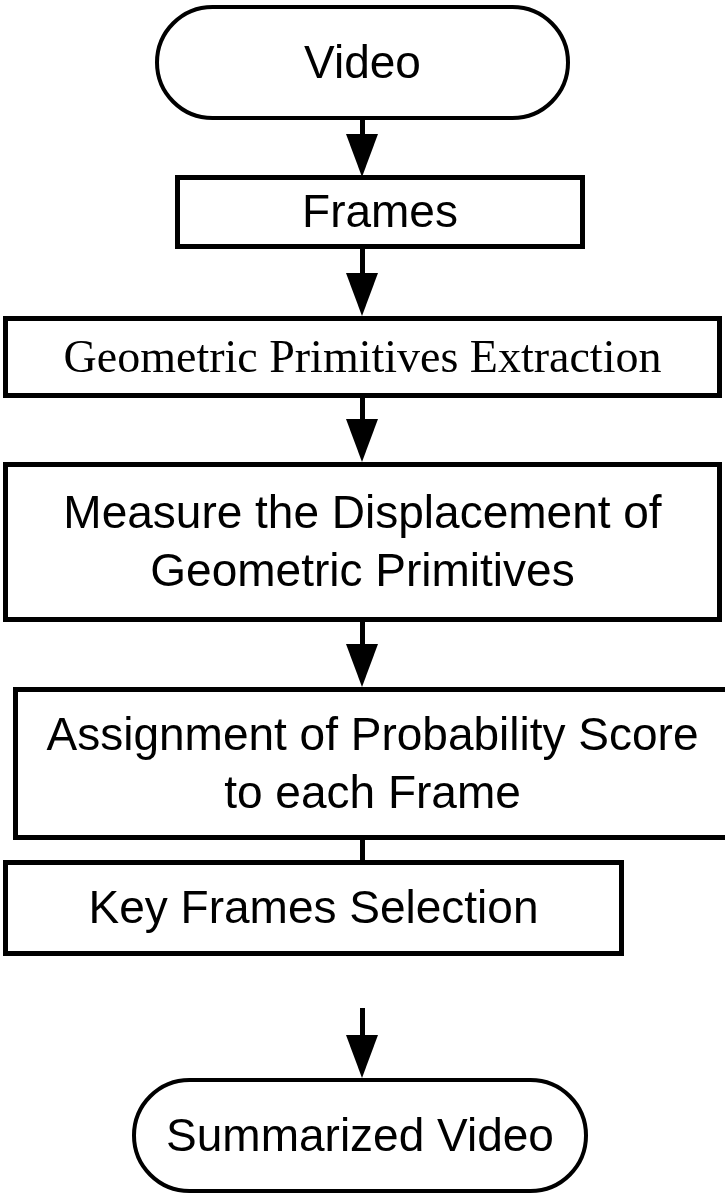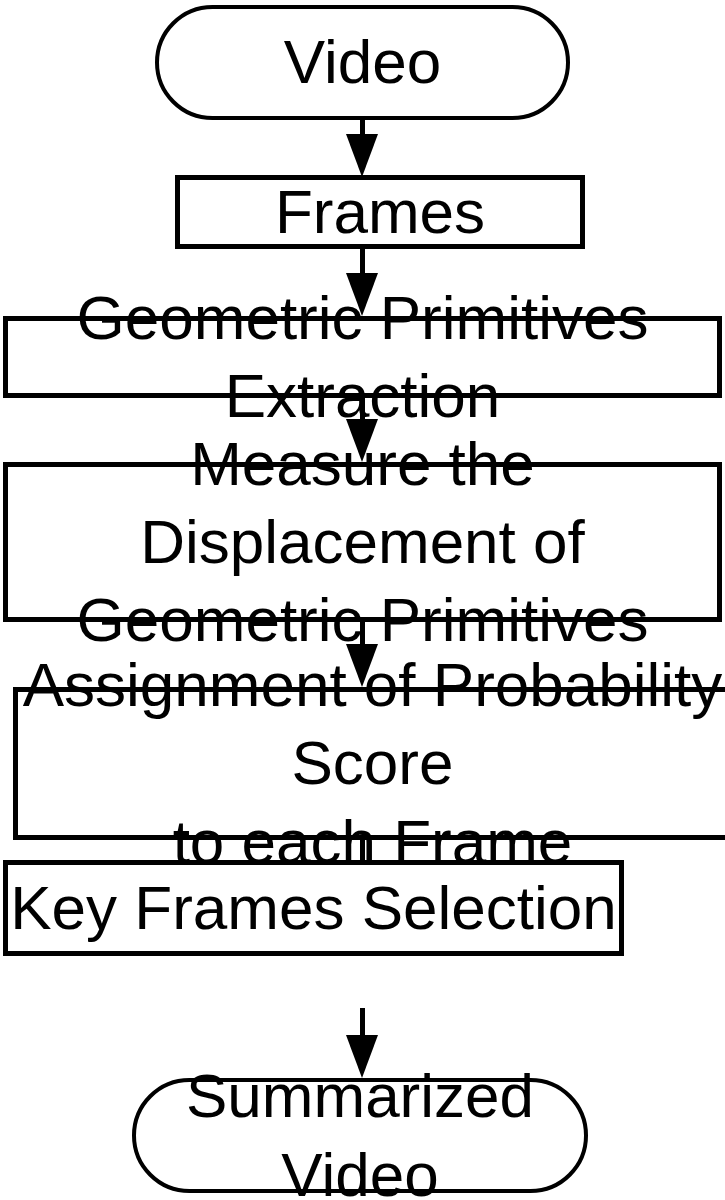--- a/index.html
+++ b/index.html
@@ -18,32 +18,32 @@
   .node {
     position: absolute;
     box-sizing: border-box;
     background: #ffffff;
     border: 5px solid #000000;
     color: #000000;
     display: flex;
     align-items: center;
     justify-content: center;
     text-align: center;
-    font-size: 62px;
+    font-size: 46px;
     line-height: 1.26;
     white-space: pre-line;
   }
   .stadium {
     border-width: 4px;
     border-radius: 60px;
   }
   
   .n-video     { left: 155px; top:    5px; width: 415px; height: 115px; }
   .n-frames    { left: 157px; top:  175px; width: 410px; height:  74px; margin-left: 18px; }
-  .n-gpe       { left:   3px; top:  316px; width: 719px; height:  82px; }
+  .n-gpe       { left:   3px; top:  316px; width: 719px; height:  82px; font-family: Liberation Serif, serif; }
   .n-measure   { left:   3px; top:  462px; width: 719px; height: 160px; }
   .n-assign    { left:   13px; top:  687px; width: 719px; height: 153px; }
   .n-keyframes { left:   3px; top:  860px; width: 621px; height:  96px; }
   .n-summary   { left: 132px; top: 1078px; width: 456px; height: 115px; }
 
   
   .arrow {
     position: absolute;
     left: 346px;
     width: 33px;

